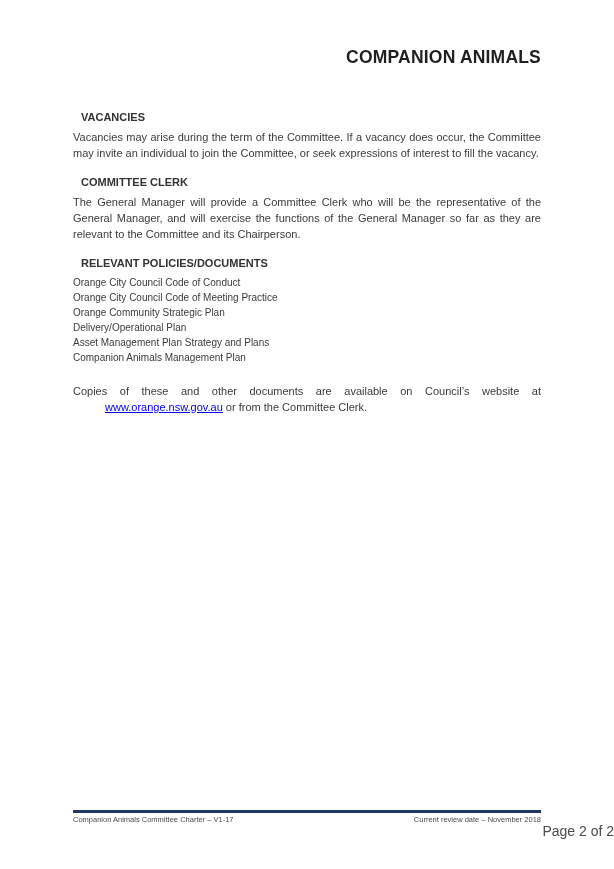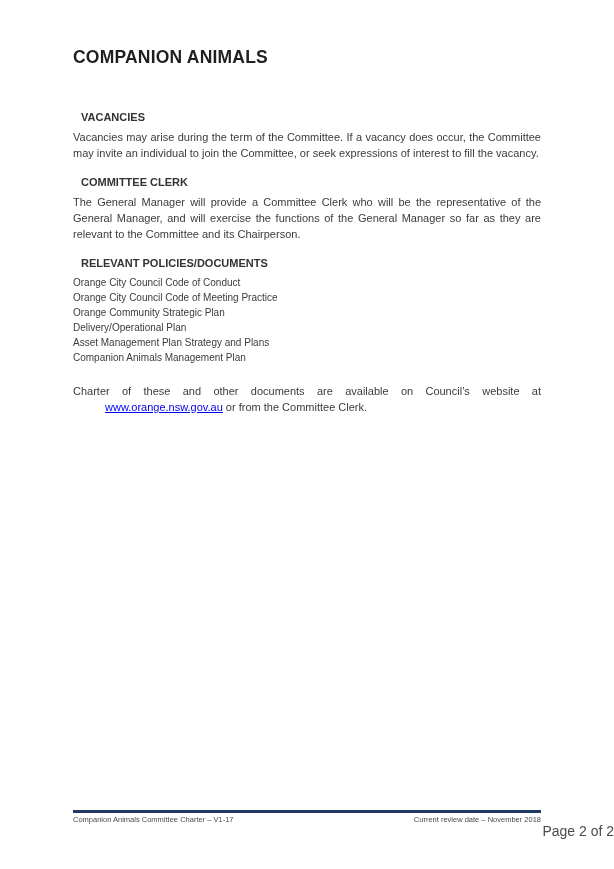--- a/index.html
+++ b/index.html
@@ -11,21 +11,21 @@
     background: #ffffff;
     font-family: "Liberation Sans", sans-serif;
     color: var(--text-color, #3b3b3b);
     box-sizing: border-box;
     padding: 45px 73px 0 73px;
     overflow: hidden;
   }
 
   .doc-title {
     margin: 0 0 40px 0;
-    text-align: left;
+    text-align: right;
     font-size: 17.5px;
     line-height: 25px;
     font-weight: bold;
     color: #1f1f1f;
     letter-spacing: 0.2px;
   }
 
   .section-heading {
     margin: 14px 0 4px 8px;
     font-size: 11px;
@@ -111,21 +111,21 @@
   <h2 class="section-heading">RELEVANT POLICIES/DOCUMENTS</h2>
   <div class="policy-list">
     <div class="policy-list-item">Orange City Council Code of Conduct</div>
     <div class="policy-list-item">Orange City Council Code of Meeting Practice</div>
     <div class="policy-list-item">Orange Community Strategic Plan</div>
     <div class="policy-list-item">Delivery/Operational Plan</div>
     <div class="policy-list-item">Asset Management Plan Strategy and Plans</div>
     <div class="policy-list-item">Companion Animals Management Plan</div>
   </div>
 
-  <p class="copies-par"><span>Charter of these and other documents are available on Council’s website at </span><a class="doc-link" href="www.orange.nsw.gov.au">www.orange.nsw.gov.au</a><span> or from the Committee Clerk.</span></p>
+  <p class="copies-par"><span>Copies of these and other documents are available on Council’s website at </span><a class="doc-link" href="www.orange.nsw.gov.au">www.orange.nsw.gov.au</a><span> or from the Committee Clerk.</span></p>
 
   <div class="footer-rule"></div>
   <div class="footer-row">
     <span>Companion Animals Committee Charter – V1-17</span>
     <span>Current review date – November 2018</span>
   </div>
   <div class="page-number">Page 2 of 2</div>
 
 </div>
 

